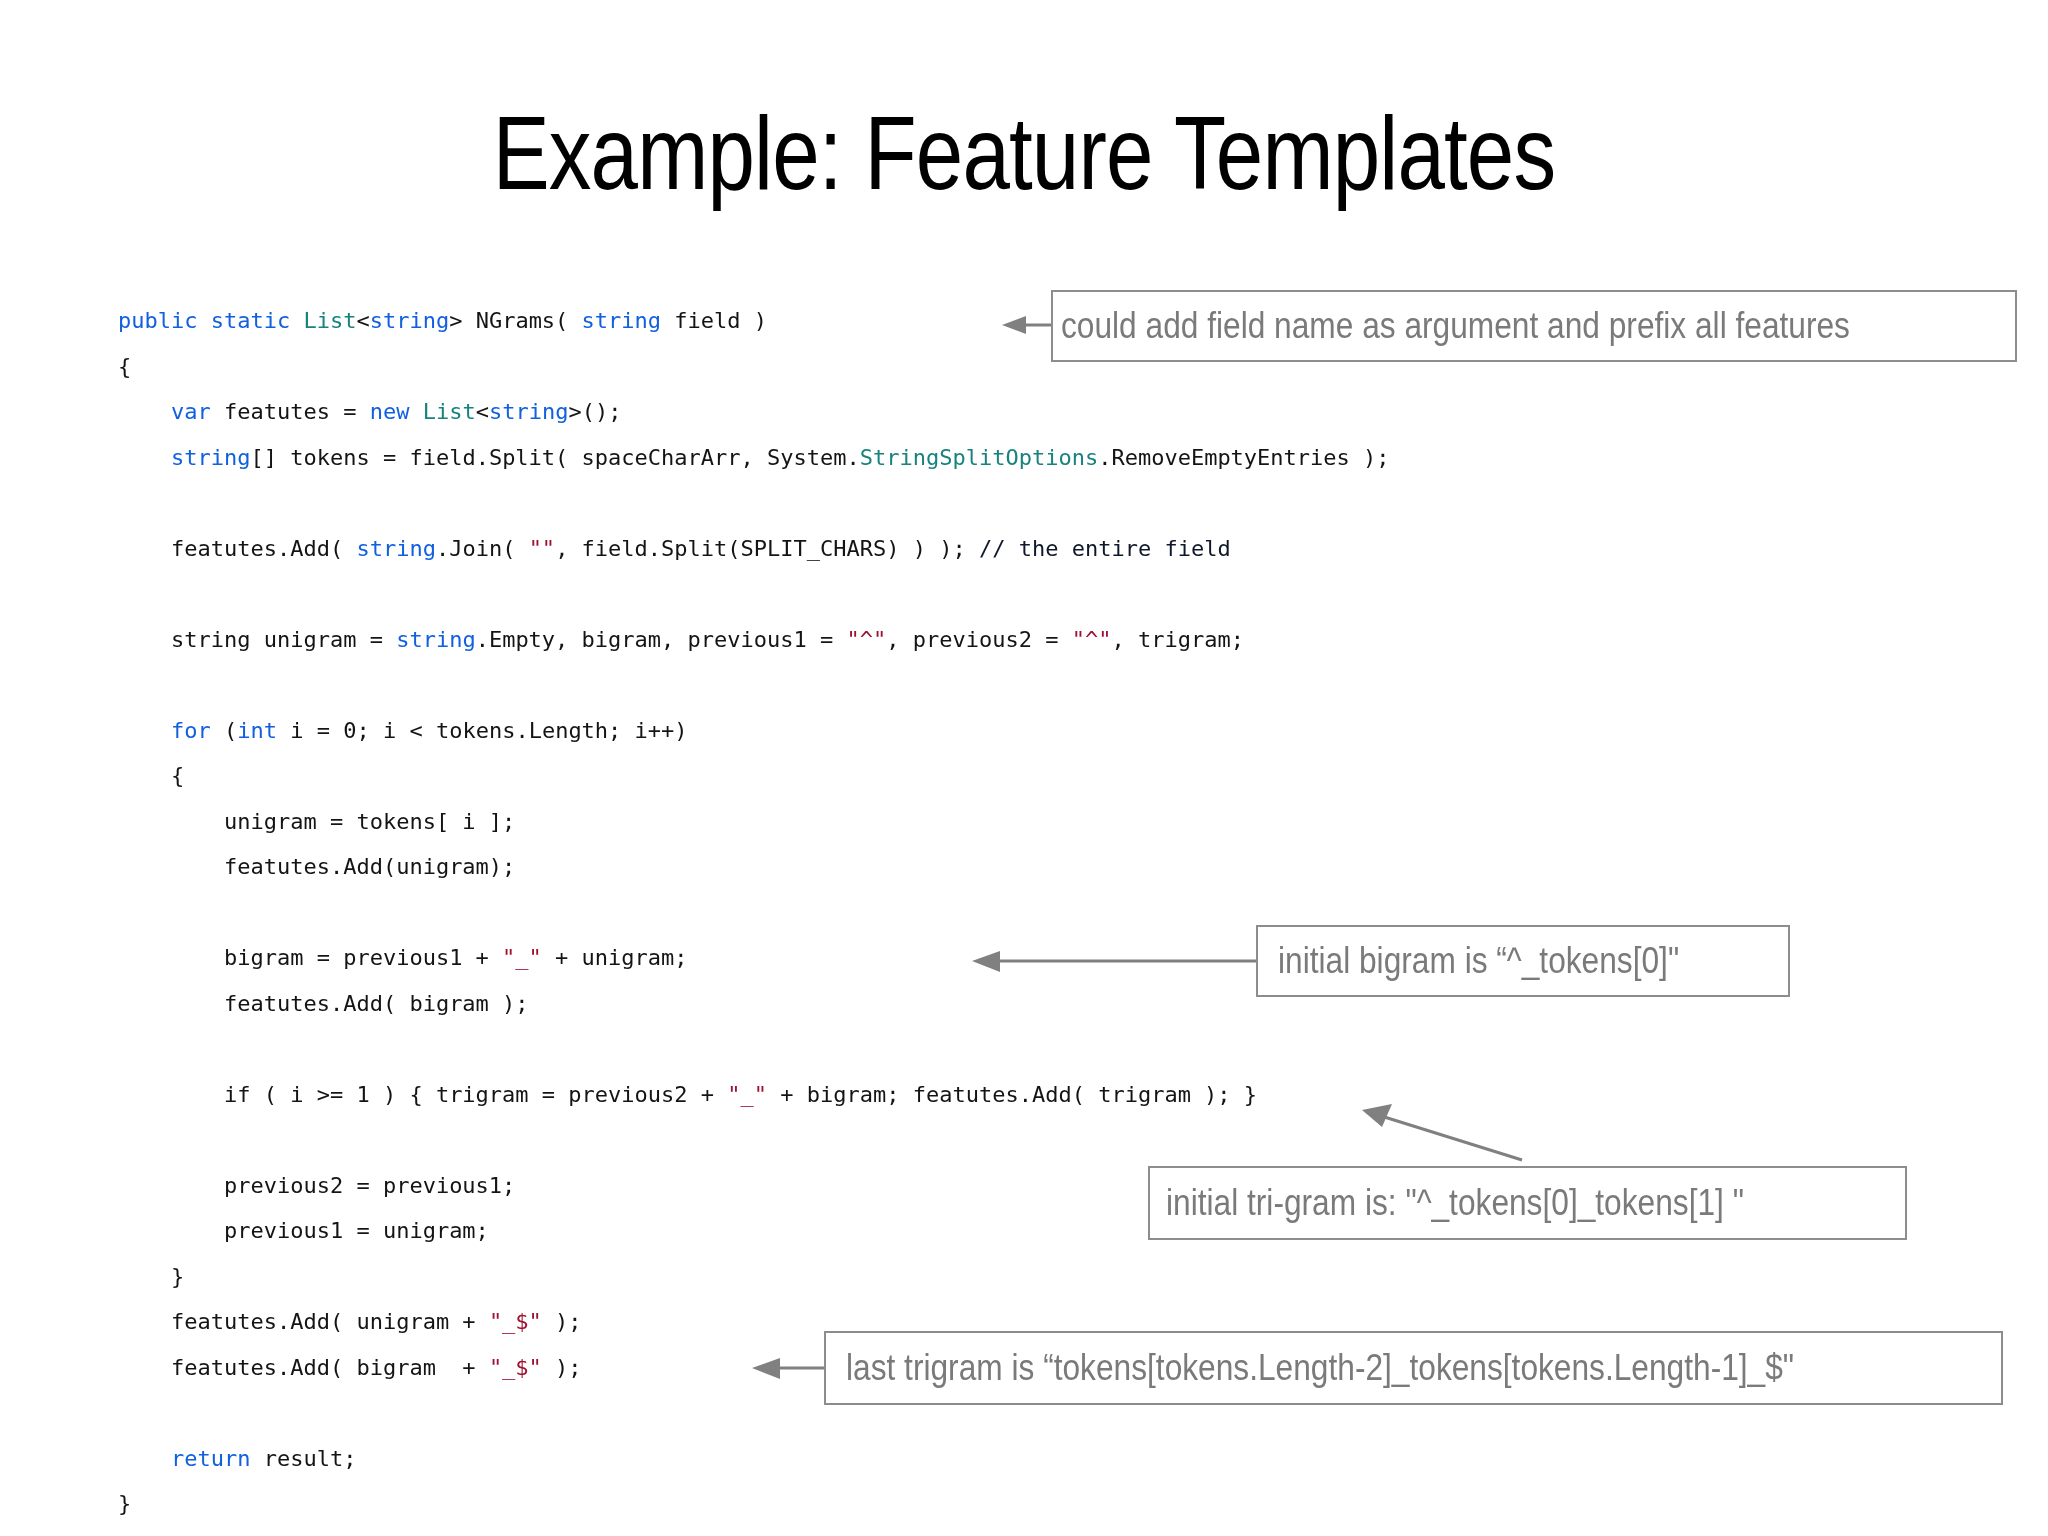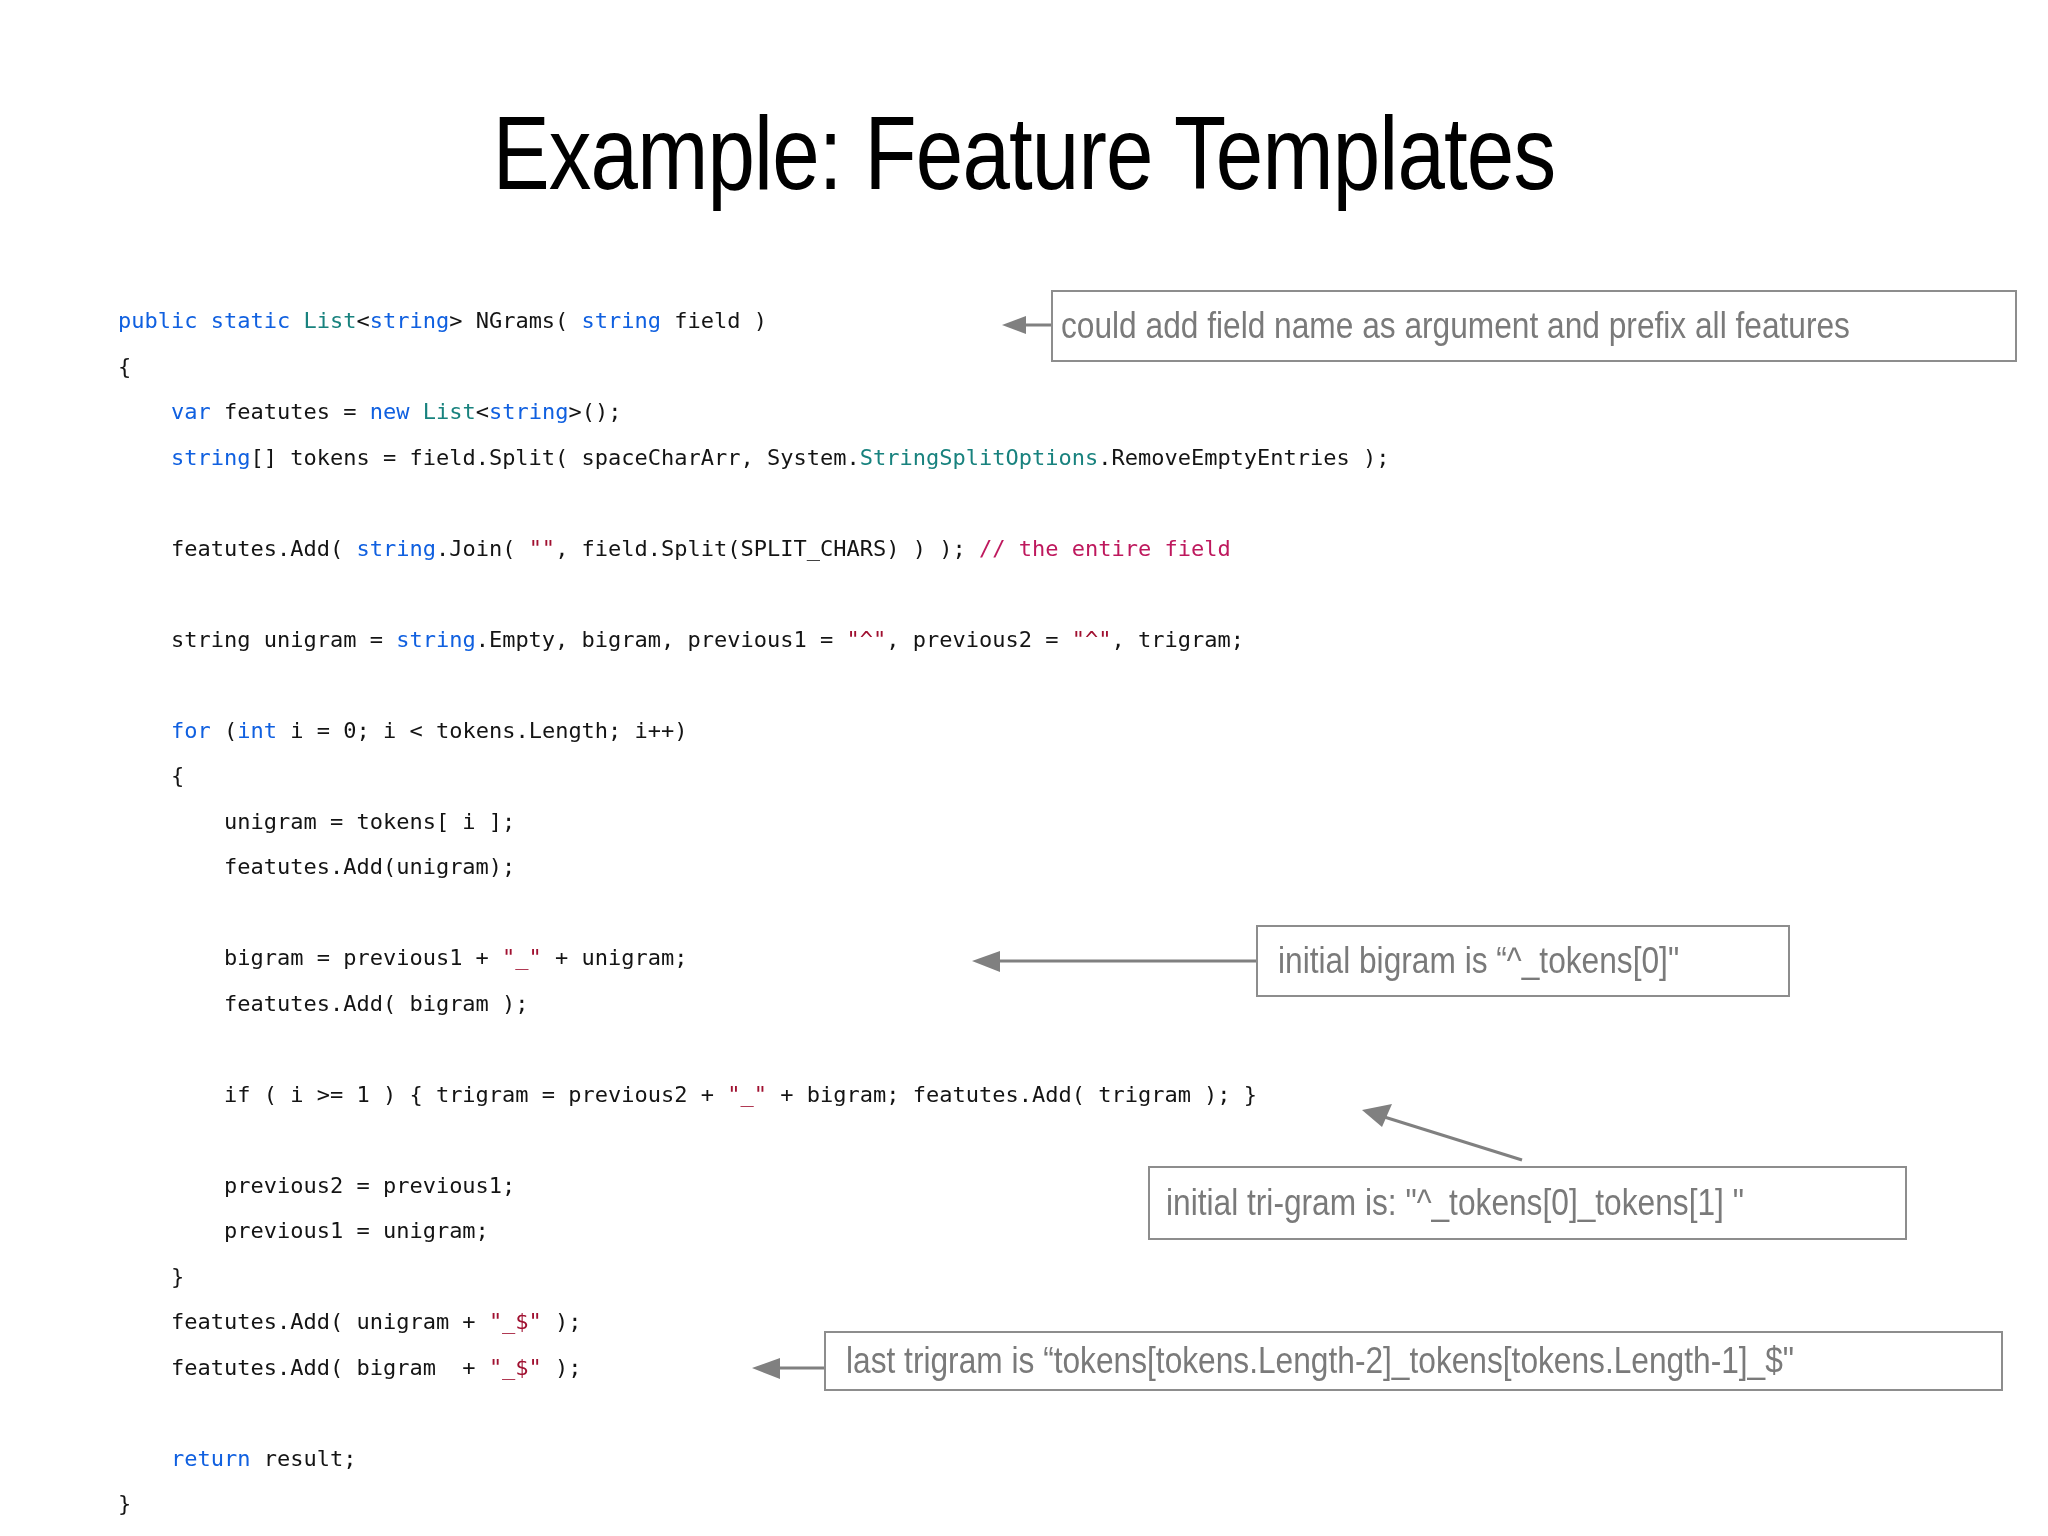--- a/index.html
+++ b/index.html
@@ -46,21 +46,21 @@
     white-space: pre;
     letter-spacing: 0px;
   }
   #code-block .ln {
     display: block;
     height: 45.5px;
   }
   .kw   { color: #1060e0; }   
   .typ  { color: #18827e; }   
   .str  { color: #a01030; }   
-  .cmt  { color: #be185d; }   
+  .cmt  { color: #0f172a; }   
   .pln  { color: #141414; }
 
   
   .callout {
     position: absolute;
     box-sizing: border-box;
     background: #ffffff;
     border: 2px solid #8d8d8d;
     color: #7a7a7a;
     font-family: "Liberation Sans", sans-serif;
@@ -89,21 +89,21 @@
     padding-left: 20px;
   }
   #callout-initial-trigram {
     left: 1148px;  top: 1166px;
     width:  759px; height: 74px;
     font-size: 36px;
     padding-left: 16px;
   }
   #callout-last-trigram {
     left: 824px;   top: 1331px;
-    width: 1179px; height: 60px;
+    width: 1179px; height: 74px;
     font-size: 36px;
     padding-left: 20px;
   }
 
   
   #connectors {
     position: absolute;
     left: 0; top: 0;
     width: 2048px; height: 1536px;
     pointer-events: none;

